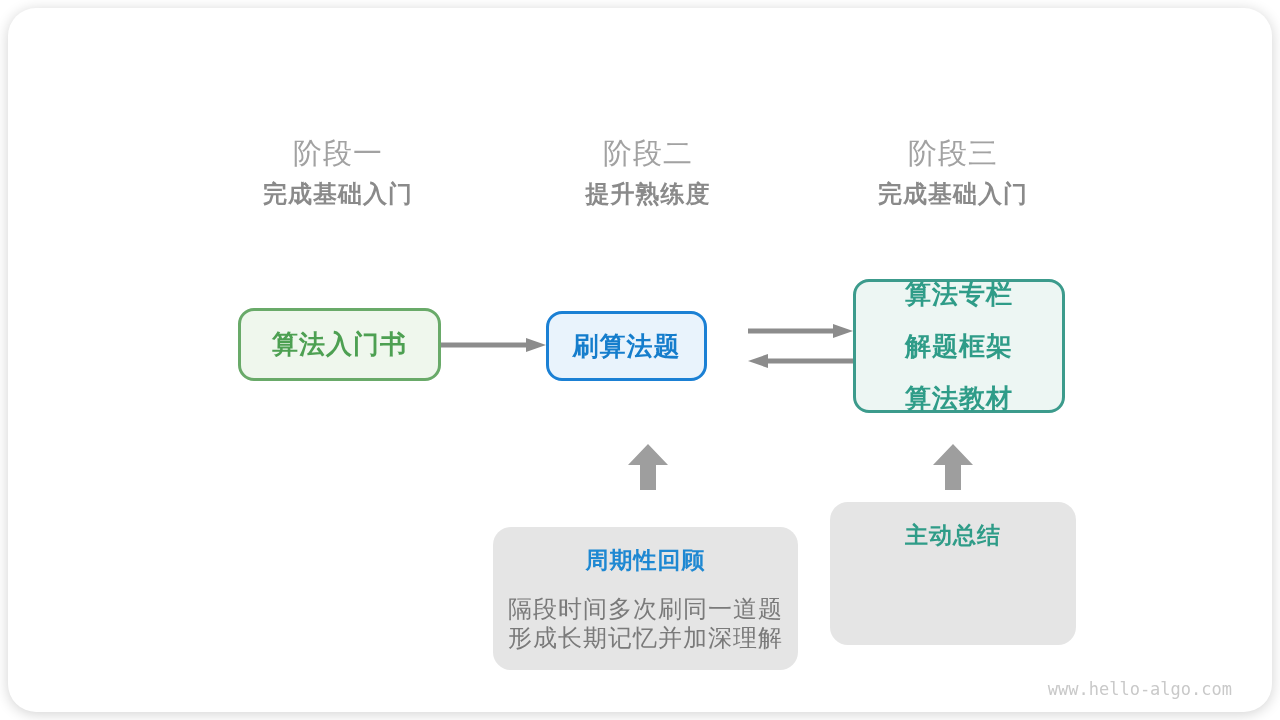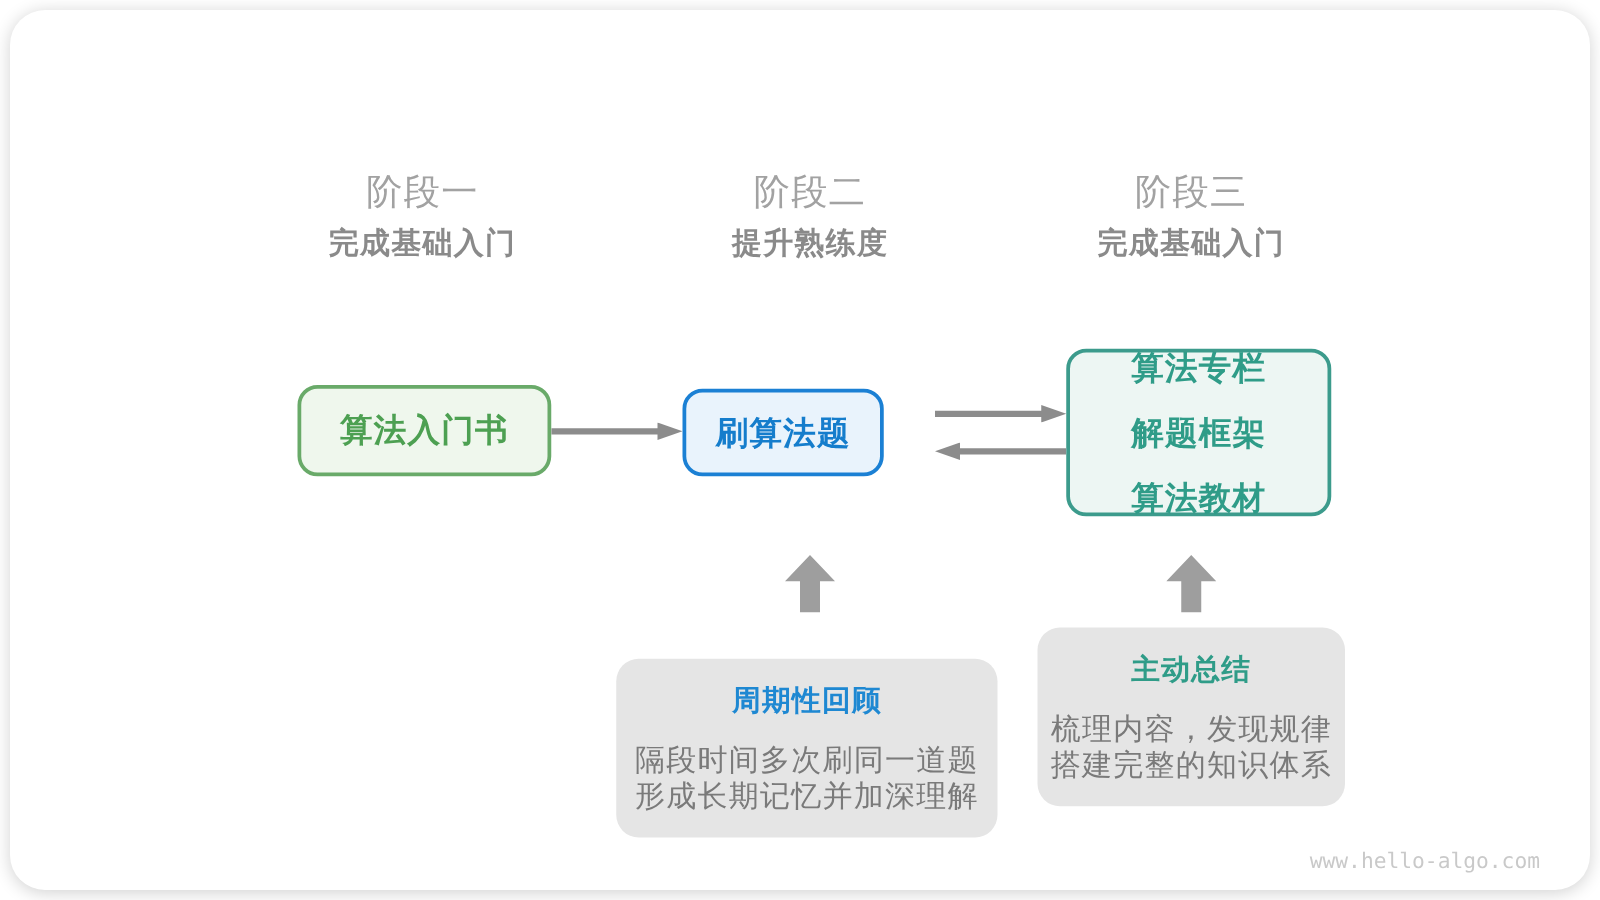--- a/index.html
+++ b/index.html
@@ -164,21 +164,17 @@
 
   <div class="note note-left">
     <div class="note-title note-title--blue">周期性回顾</div>
     <div class="note-body">
       <div>隔段时间多次刷同一道题</div>
       <div>形成长期记忆并加深理解</div>
     </div>
   </div>
   <div class="note note-right">
     <div class="note-title note-title--teal">主动总结</div>
-    <div class="note-body">
-      <div>梳理内容，发现规律</div>
-      <div>搭建完整的知识体系</div>
-    </div>
   </div>
 
   <div class="watermark">www.hello-algo.com</div>
 
 </div>
 
 </body></html>

